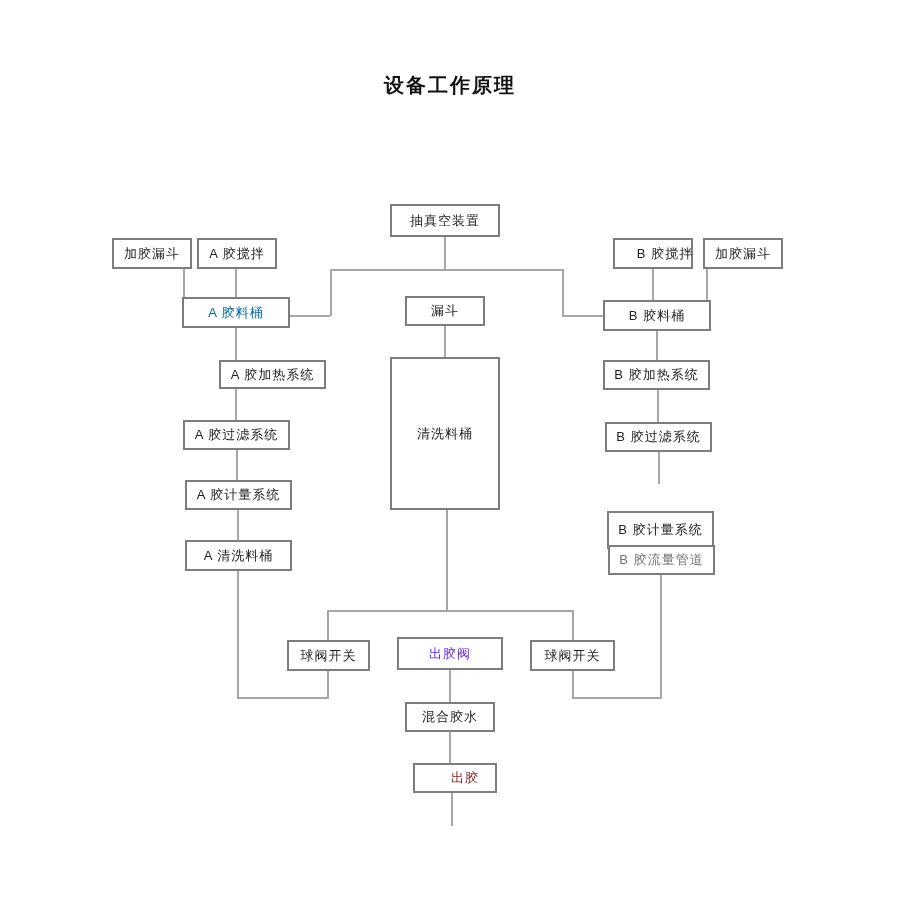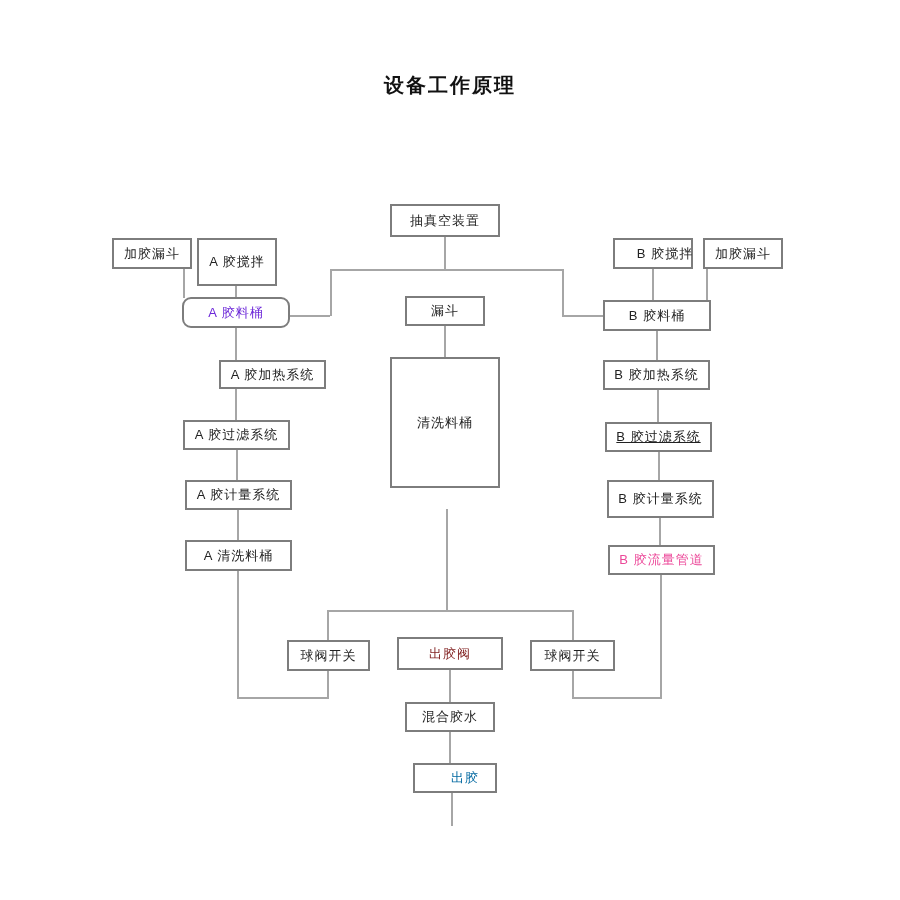--- a/index.html
+++ b/index.html
@@ -82,34 +82,34 @@
       <div class="line" style="left: 660px; top: 574px; width: 2px; height: 125px; background: rgb(166, 166, 166);"></div>
       <div class="line" style="left: 572px; top: 697px; width: 90px; height: 2px; background: rgb(166, 166, 166);"></div>
       <div class="line" style="left: 572px; top: 670px; width: 2px; height: 29px; background: rgb(166, 166, 166);"></div>
       <div class="line" style="left: 449px; top: 669px; width: 2px; height: 34px; background: rgb(166, 166, 166);"></div>
       <div class="line" style="left: 449px; top: 731px; width: 2px; height: 33px; background: rgb(166, 166, 166);"></div>
       <div class="line" style="left: 451px; top: 792px; width: 2px; height: 34px; background: rgb(166, 166, 166);"></div>
     </div>
   <div id="nodes-layer">
       <div class="node" style="left: 390px; top: 204px; width: 110px; height: 33px; border-color: rgb(125, 125, 125); color: rgb(34, 34, 34);">抽真空装置</div>
       <div class="node" style="left: 112px; top: 238px; width: 80px; height: 31px; border-color: rgb(125, 125, 125); color: rgb(34, 34, 34);">加胶漏斗</div>
-      <div class="node" style="left: 197px; top: 238px; width: 80px; height: 48px; border-color: rgb(125, 125, 125); color: rgb(34, 34, 34);">A 胶搅拌</div>
+      <div class="node" style="left: 197px; top: 238px; width: 80px; height: 31px; border-color: rgb(125, 125, 125); color: rgb(34, 34, 34);">A 胶搅拌</div>
       <div class="node" style="left: 613px; top: 238px; width: 80px; height: 31px; border-color: rgb(125, 125, 125); color: rgb(34, 34, 34); padding-left: 24px;">B 胶搅拌</div>
       <div class="node" style="left: 703px; top: 238px; width: 80px; height: 31px; border-color: rgb(125, 125, 125); color: rgb(34, 34, 34);">加胶漏斗</div>
-      <div class="node" style="left: 182px; top: 297px; width: 108px; height: 31px; border-color: rgb(125, 125, 125); color: #6d28d9; border-radius: 9px;">A 胶料桶</div>
+      <div class="node" style="left: 182px; top: 297px; width: 108px; height: 31px; border-color: rgb(125, 125, 125); color: #0369a1;">A 胶料桶</div>
       <div class="node" style="left: 405px; top: 296px; width: 80px; height: 30px; border-color: rgb(125, 125, 125); color: rgb(34, 34, 34);">漏斗</div>
       <div class="node" style="left: 603px; top: 300px; width: 108px; height: 31px; border-color: rgb(125, 125, 125); color: rgb(34, 34, 34);">B 胶料桶</div>
       <div class="node" style="left: 183px; top: 360px; width: 107px; height: 29px; border-color: rgb(125, 125, 125); color: rgb(34, 34, 34); margin-left: 36px;">A 胶加热系统</div>
-      <div class="node" style="left: 390px; top: 357px; width: 110px; height: 131px; border-color: rgb(125, 125, 125); color: rgb(34, 34, 34);">清洗料桶</div>
+      <div class="node" style="left: 390px; top: 357px; width: 110px; height: 153px; border-color: rgb(125, 125, 125); color: rgb(34, 34, 34);">清洗料桶</div>
       <div class="node" style="left: 603px; top: 360px; width: 107px; height: 30px; border-color: rgb(125, 125, 125); color: rgb(34, 34, 34);">B 胶加热系统</div>
       <div class="node" style="left: 183px; top: 420px; width: 107px; height: 30px; border-color: rgb(125, 125, 125); color: rgb(34, 34, 34);">A 胶过滤系统</div>
-      <div class="node" style="left: 605px; top: 422px; width: 107px; height: 30px; border-color: rgb(125, 125, 125); color: rgb(34, 34, 34); text-decoration: underline;">B 胶过滤系统</div>
+      <div class="node" style="left: 605px; top: 422px; width: 107px; height: 30px; border-color: rgb(125, 125, 125); color: rgb(34, 34, 34);">B 胶过滤系统</div>
       <div class="node" style="left: 185px; top: 480px; width: 107px; height: 30px; border-color: rgb(125, 125, 125); color: rgb(34, 34, 34);">A 胶计量系统</div>
-      <div class="node" style="left: 607px; top: 480px; width: 107px; height: 38px; border-color: rgb(125, 125, 125); color: rgb(34, 34, 34);">B 胶计量系统</div>
+      <div class="node" style="left: 607px; top: 511px; width: 107px; height: 38px; border-color: rgb(125, 125, 125); color: rgb(34, 34, 34);">B 胶计量系统</div>
       <div class="node" style="left: 185px; top: 540px; width: 107px; height: 31px; border-color: rgb(125, 125, 125); color: rgb(34, 34, 34);">A 清洗料桶</div>
-      <div class="node" style="left: 608px; top: 545px; width: 107px; height: 30px; border-color: rgb(125, 125, 125); color: #ec4899;">B 胶流量管道</div>
+      <div class="node" style="left: 608px; top: 545px; width: 107px; height: 30px; border-color: rgb(125, 125, 125); color: #737373;">B 胶流量管道</div>
       <div class="node" style="left: 287px; top: 640px; width: 83px; height: 31px; border-color: rgb(125, 125, 125); color: rgb(34, 34, 34);">球阀开关</div>
-      <div class="node" style="left: 397px; top: 637px; width: 106px; height: 33px; border-color: rgb(125, 125, 125); color: #7f1d1d;">出胶阀</div>
+      <div class="node" style="left: 397px; top: 637px; width: 106px; height: 33px; border-color: rgb(125, 125, 125); color: #6d28d9;">出胶阀</div>
       <div class="node" style="left: 530px; top: 640px; width: 85px; height: 31px; border-color: rgb(125, 125, 125); color: rgb(34, 34, 34);">球阀开关</div>
       <div class="node" style="left: 405px; top: 702px; width: 90px; height: 30px; border-color: rgb(125, 125, 125); color: rgb(34, 34, 34);">混合胶水</div>
-      <div class="node" style="left: 413px; top: 763px; width: 84px; height: 30px; border-color: rgb(125, 125, 125); color: #0369a1; padding-left: 20px;">出胶</div>
+      <div class="node" style="left: 413px; top: 763px; width: 84px; height: 30px; border-color: rgb(125, 125, 125); color: #7f1d1d; padding-left: 20px;">出胶</div>
     </div>
 </div>
 
 </body></html>

